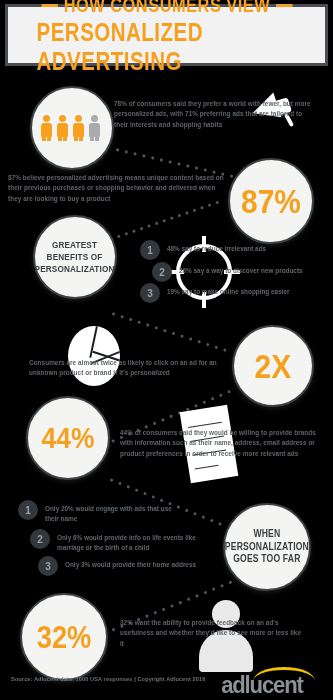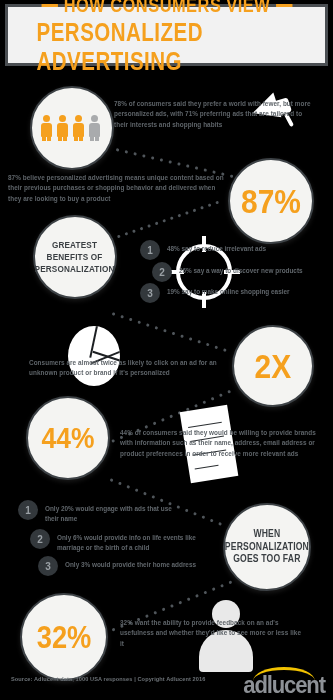--- a/index.html
+++ b/index.html
@@ -121,21 +121,21 @@
   
   .avatar { position:absolute; }
   .avatar .a-head { position:absolute; border-radius:50%; background:#e9e9e9; }
   .avatar .a-body { position:absolute; background:#e9e9e9; border-radius:40px 40px 6px 6px; }
 
   
   .source {
     position:absolute; left:11px; top:676px;
     color:#6d7378; font-weight:bold; font-size:5.6px; letter-spacing:.1px;
   }
-  .logo { position:absolute; right:6px; top:666px; width:108px; height:30px;text-align:right; }
+  .logo { position:absolute; right:6px; top:666px; width:108px; height:30px; }
   .logo-text {
     position:absolute; left:0; top:6px; width:108px;
     color:#8d9196; font-weight:bold; font-size:23px; letter-spacing:-1.2px;
     font-family:"Liberation Sans Narrow","Liberation Sans",sans-serif;
     transform:scaleX(.96);
   }
   .logo-swoosh {
     position:absolute; left:34px; top:1px; width:62px; height:14px;
     border-top:3.5px solid #f2c200; border-radius:50%/100% 100% 0 0;
     border-left-color:transparent; border-right-color:transparent; border-bottom-color:transparent;

